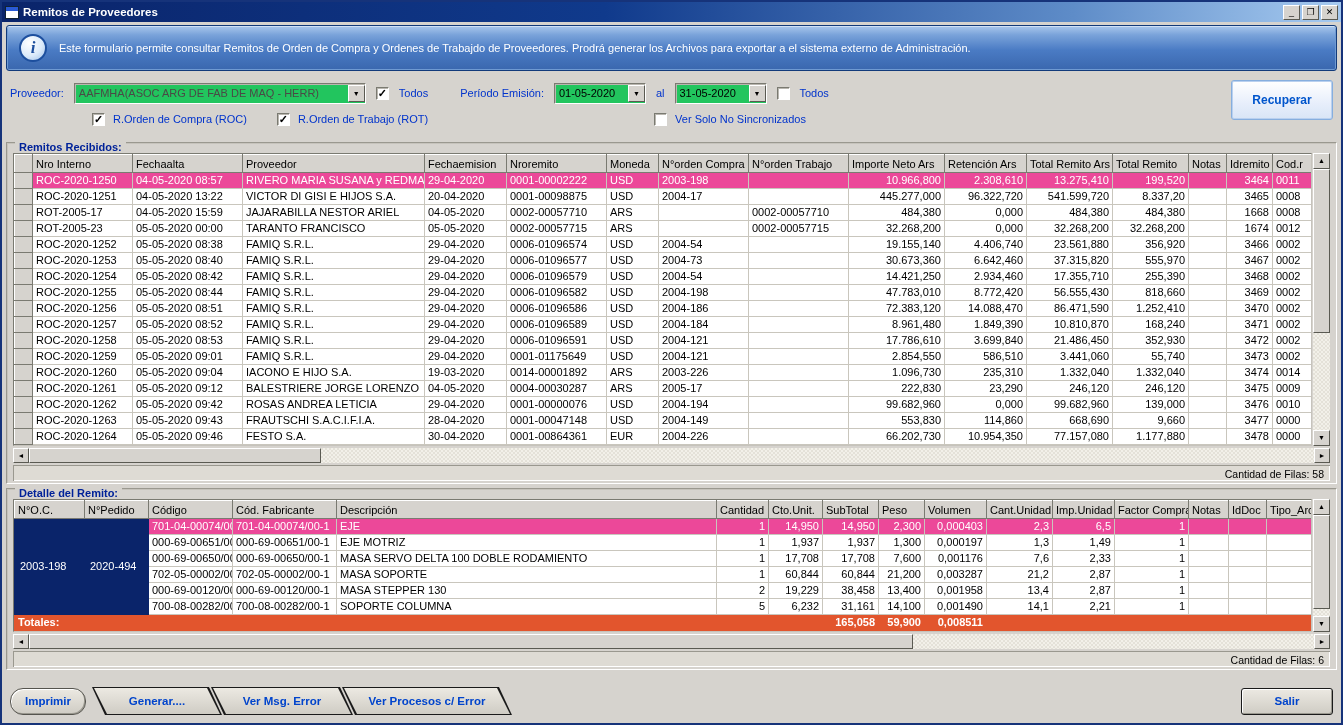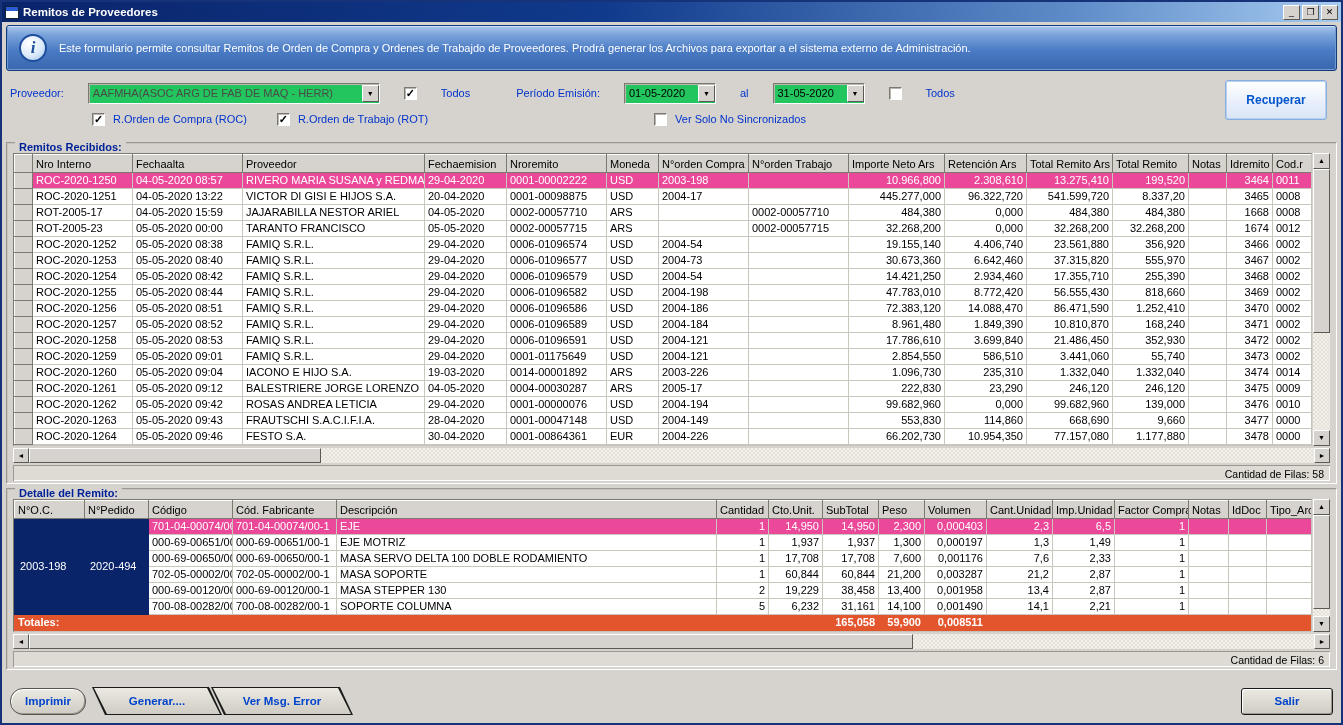--- a/index.html
+++ b/index.html
@@ -46,21 +46,21 @@
   .info-icon{
     width:28px;height:28px; flex:0 0 28px; border-radius:50%;
     background:radial-gradient(circle at 35% 30%, #ffffff 0%, #dcebfa 55%, #9fc0e8 100%);
     border:2px solid #1d4f9e; color:#1d4f9e;
     font:bold italic 17px "Liberation Serif", serif;
     display:flex; align-items:center; justify-content:center;
   }
 
   
   .filter-area{ flex:0 0 64px; position:relative; padding:6px 8px 0; }
-  .f-row{ display:flex; align-items:center; gap:24px; height:26px; }
+  .f-row{ display:flex; align-items:center; gap:10px; height:26px; }
   .f-row2{ padding-left:82px; gap:8px; }
   .f-label{ color:#0033cc; font-size:11px; white-space:nowrap; }
   .combo{
     height:21px; background:#22c55e;
     border:1px solid; border-color:#7a7a71 #ffffff #ffffff #7a7a71;
     box-shadow: inset 1px 1px 0 #b9b6af;
     display:flex; align-items:center; font-size:11px; padding-left:4px;
     white-space:nowrap; overflow:hidden;
   }
   .combo .combo-text{ flex:1; overflow:hidden; white-space:nowrap; }
@@ -73,21 +73,21 @@
   }
   .cb{
     width:13px;height:13px; flex:0 0 13px; background:#fff;
     border:1px solid; border-color:#7a7a71 #ffffff #ffffff #7a7a71;
     box-shadow: inset 1px 1px 0 #b9b6af;
     font-size:11px; line-height:11px; text-align:center; font-weight:bold; color:#000;
   }
   .cb-lbl{ color:#0033cc; font-size:11px; white-space:nowrap; }
   .gap-l{ margin-left:22px; }
   .recuperar{
-    position:absolute; right:14px; top:6px; width:102px; height:40px;
+    position:absolute; right:8px; top:6px; width:102px; height:40px;
     background:linear-gradient(180deg,#ffffff 0%,#e7eefb 60%,#d8e5f6 100%);
     border:1px solid #86aede; border-radius:3px;
     box-shadow: 0 0 0 1px #b9d0ef inset;
     color:#0055cc; font-size:12px; font-weight:bold;
     font-family:"Liberation Sans",sans-serif;
   }
 
   
   .groupbox{
     margin:4px 4px 0; position:relative;
@@ -792,16 +792,20 @@
   <div class="footer">
     <button class="btn btn-imprimir">Imprimir</button>
     <div class="tab tab-g">
       <span class="tab-black"></span>
       <span class="tab-face">Generar....</span>
     </div>
     <div class="tab tab-m">
       <span class="tab-black"></span>
       <span class="tab-face">Ver Msg. Error</span>
     </div>
+    <div class="tab tab-p">
+      <span class="tab-black"></span>
+      <span class="tab-face">Ver Procesos c/ Error</span>
+    </div>
     <button class="btn btn-salir">Salir</button>
   </div>
 
 </div>
 
 </body></html>

